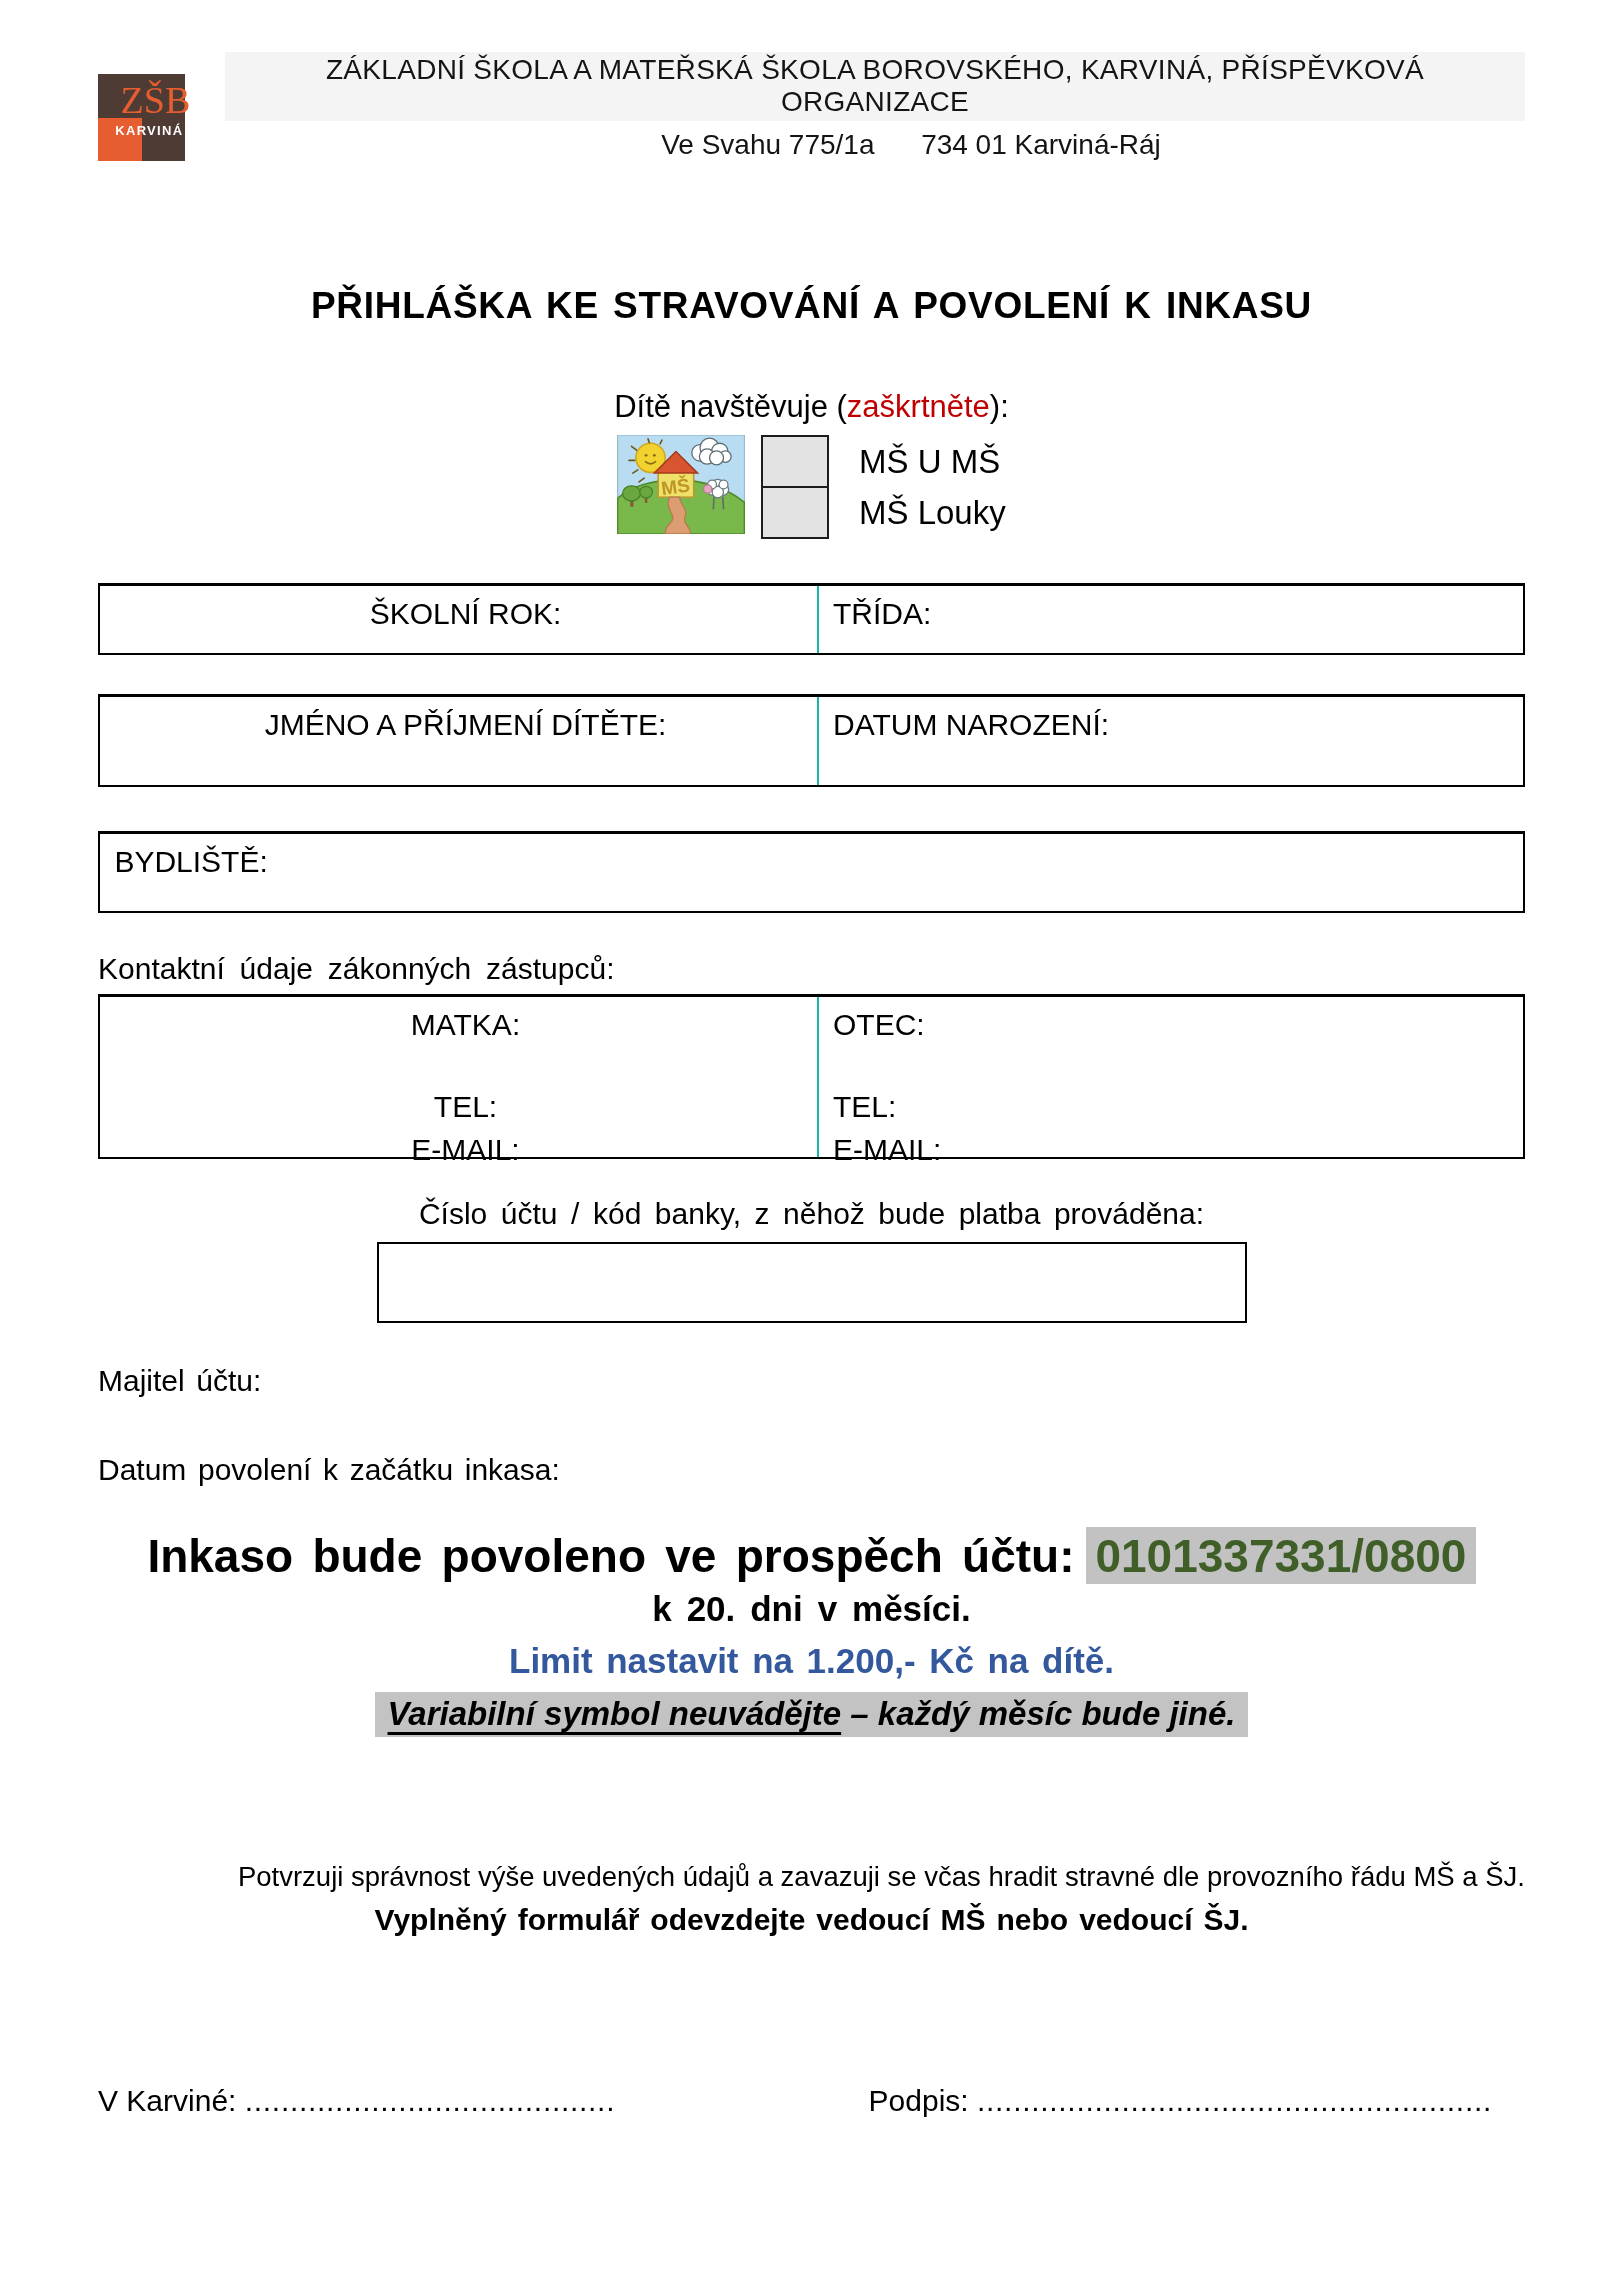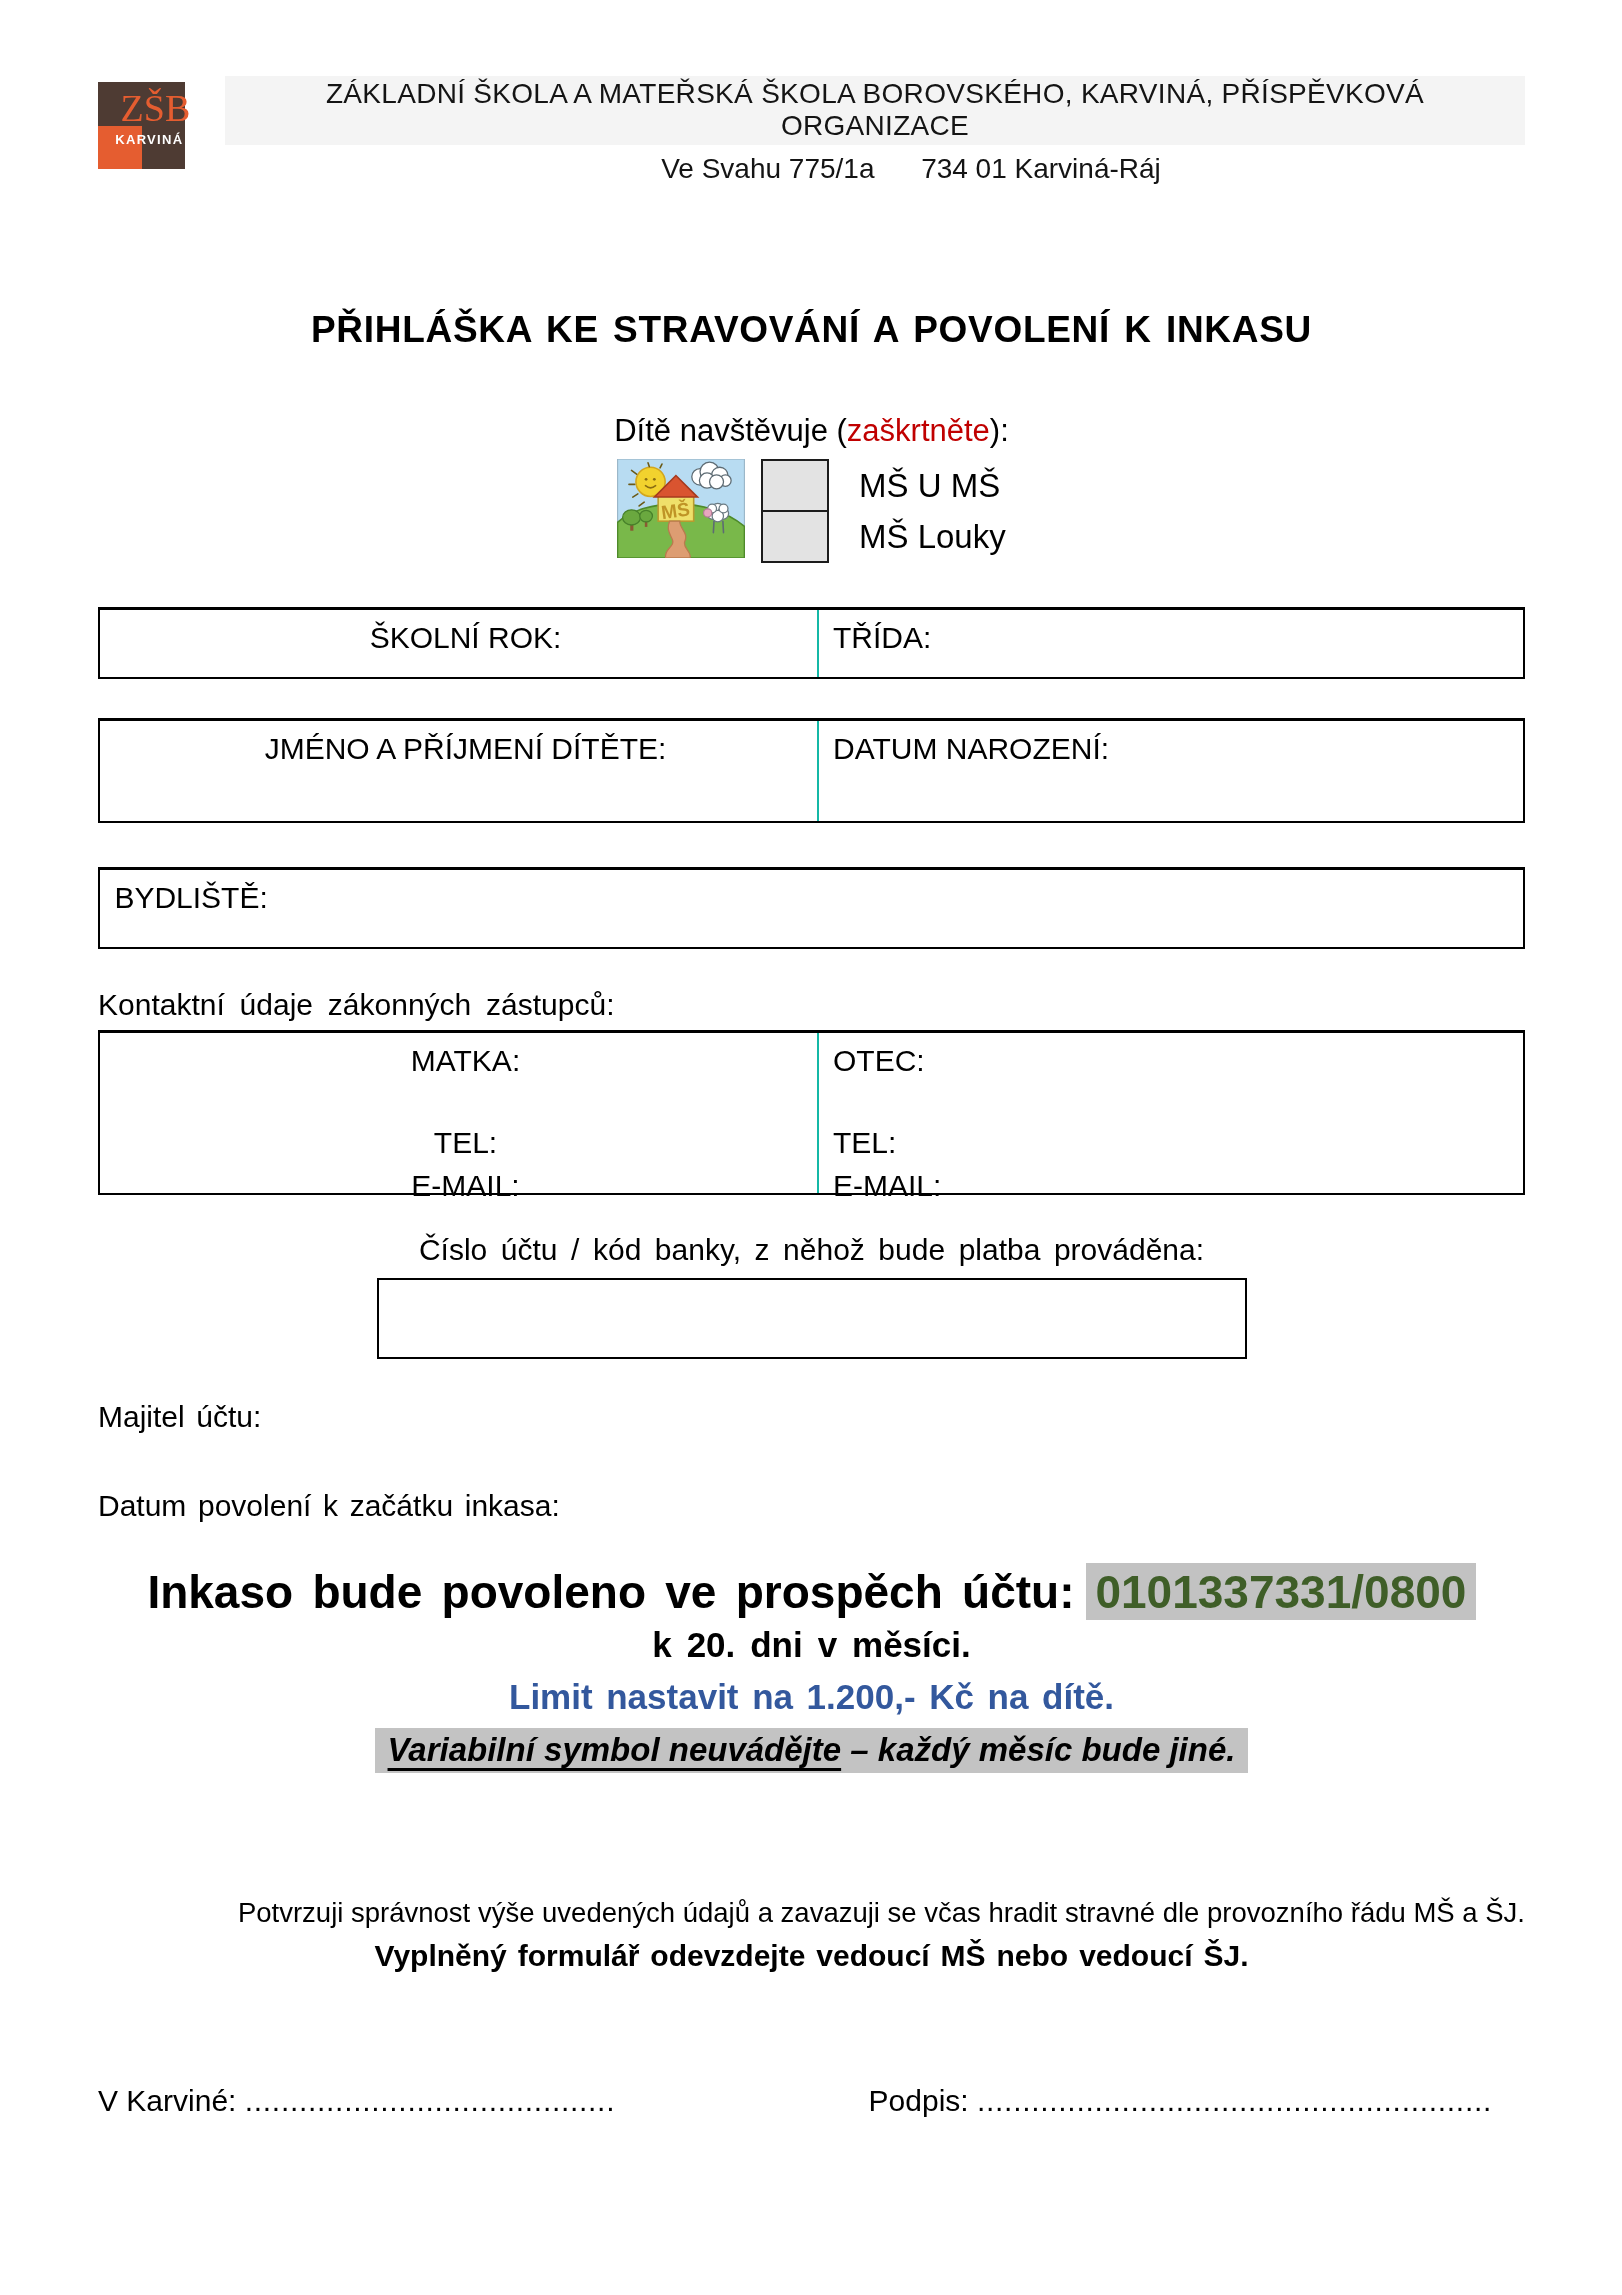--- a/index.html
+++ b/index.html
@@ -1,20 +1,20 @@
 <!DOCTYPE html>
 <html lang="cs" style="font-size:10.5px"><head>
 <meta charset="utf-8">
 <style>
   html,body{margin:0;padding:0;background:#ffffff;}
   body{width:1623px;height:2295px;font-family:"Liberation Sans",sans-serif;color:#000;}
   .page{position:relative;width:1623px;height:2295px;overflow:hidden;padding:0 98px;box-sizing:border-box;background:#fff;}
 
   
-  .header{display:flex;align-items:center;padding-top:66px;gap:40px;}
+  .header{display:flex;align-items:flex-end;padding-top:42px;gap:40px;}
   .logo{position:relative;width:87px;height:87px;background:#4e3b33;flex:0 0 auto;}
   .logo-orange{position:absolute;left:0;bottom:0;width:50%;height:49%;background:#e55d30;}
   .logo-abbr{position:absolute;left:26%;top:8%;width:74%;text-align:center;font-family:"Liberation Serif",serif;font-size:38px;line-height:1.05;color:#e55d30;}
   .logo-city{position:absolute;left:18%;top:57%;width:82%;text-align:center;font-size:13px;font-weight:bold;color:#fff;letter-spacing:1.3px;}
   .header-text{flex:1;text-align:center;padding-top:9.8px;}
   .h-line1{display:inline-block;background:#f4f4f4;font-size:28px;letter-spacing:0.3px;padding:2.6px 7.9px;color:#141414;}
   .h-line2{margin-top:7.9px;font-size:28px;color:#141414;white-space:pre;position:relative;left:36px;}
 
   
   .title{margin-top:124px;text-align:center;font-size:37px;font-weight:bold;letter-spacing:0.7px;word-spacing:3.3px;}
@@ -30,21 +30,21 @@
   .opt-col{margin-left:30px;}
   .opt{height:53px;display:flex;align-items:center;font-size:33px;}
   .opt + .opt{margin-top:-2px;}
 
   
   .tbl{border:2.6px solid #000;border-top:3.9px solid #000;display:flex;box-sizing:border-box;background:#fff;}
   .tbl .c1{width:50.5%;border-right:2px solid #14b8a6;box-sizing:border-box;text-align:center;}
   .tbl .c2{flex:1;}
   .cell-label{font-size:30px;padding:10.5px 0 0 14.4px;}
   .tbl1{margin-top:44px;height:72px;}
-  .tbl2{margin-top:39px;height:105px;}
+  .tbl2{margin-top:39px;height:93px;}
   .tbl3{margin-top:44px;height:82px;justify-content:flex-end;}
   .contacts-h{margin-top:39px;font-size:30px;word-spacing:6.5px;}
   .tbl4{margin-top:7.9px;height:165px;}
   .sub{font-size:30px;padding-left:14.4px;}
   .sub-tel{margin-top:48px;}
   .sub-mail{margin-top:9.2px;}
 
   
   .acct-h{margin-top:38px;text-align:center;font-size:30px;word-spacing:5.2px;}
   .acct-box{margin:10.5px auto 0 auto;width:870px;height:81px;border:2px solid #000;box-sizing:border-box;background:#fff;}

